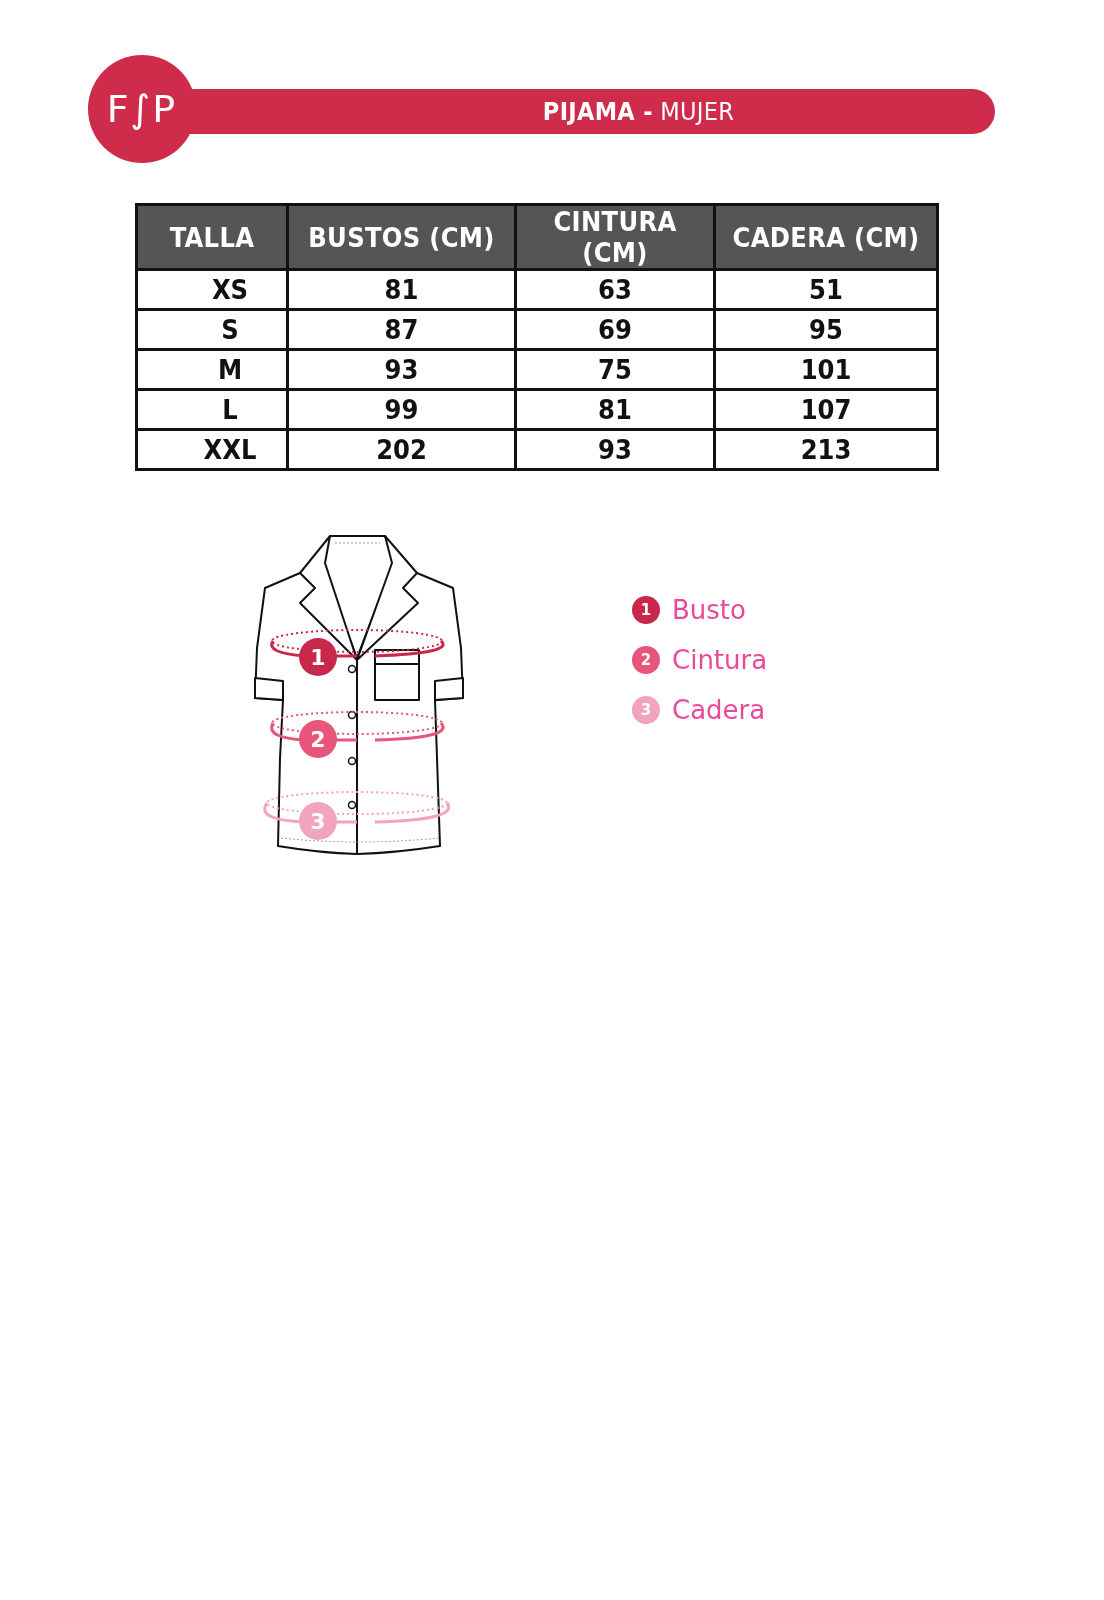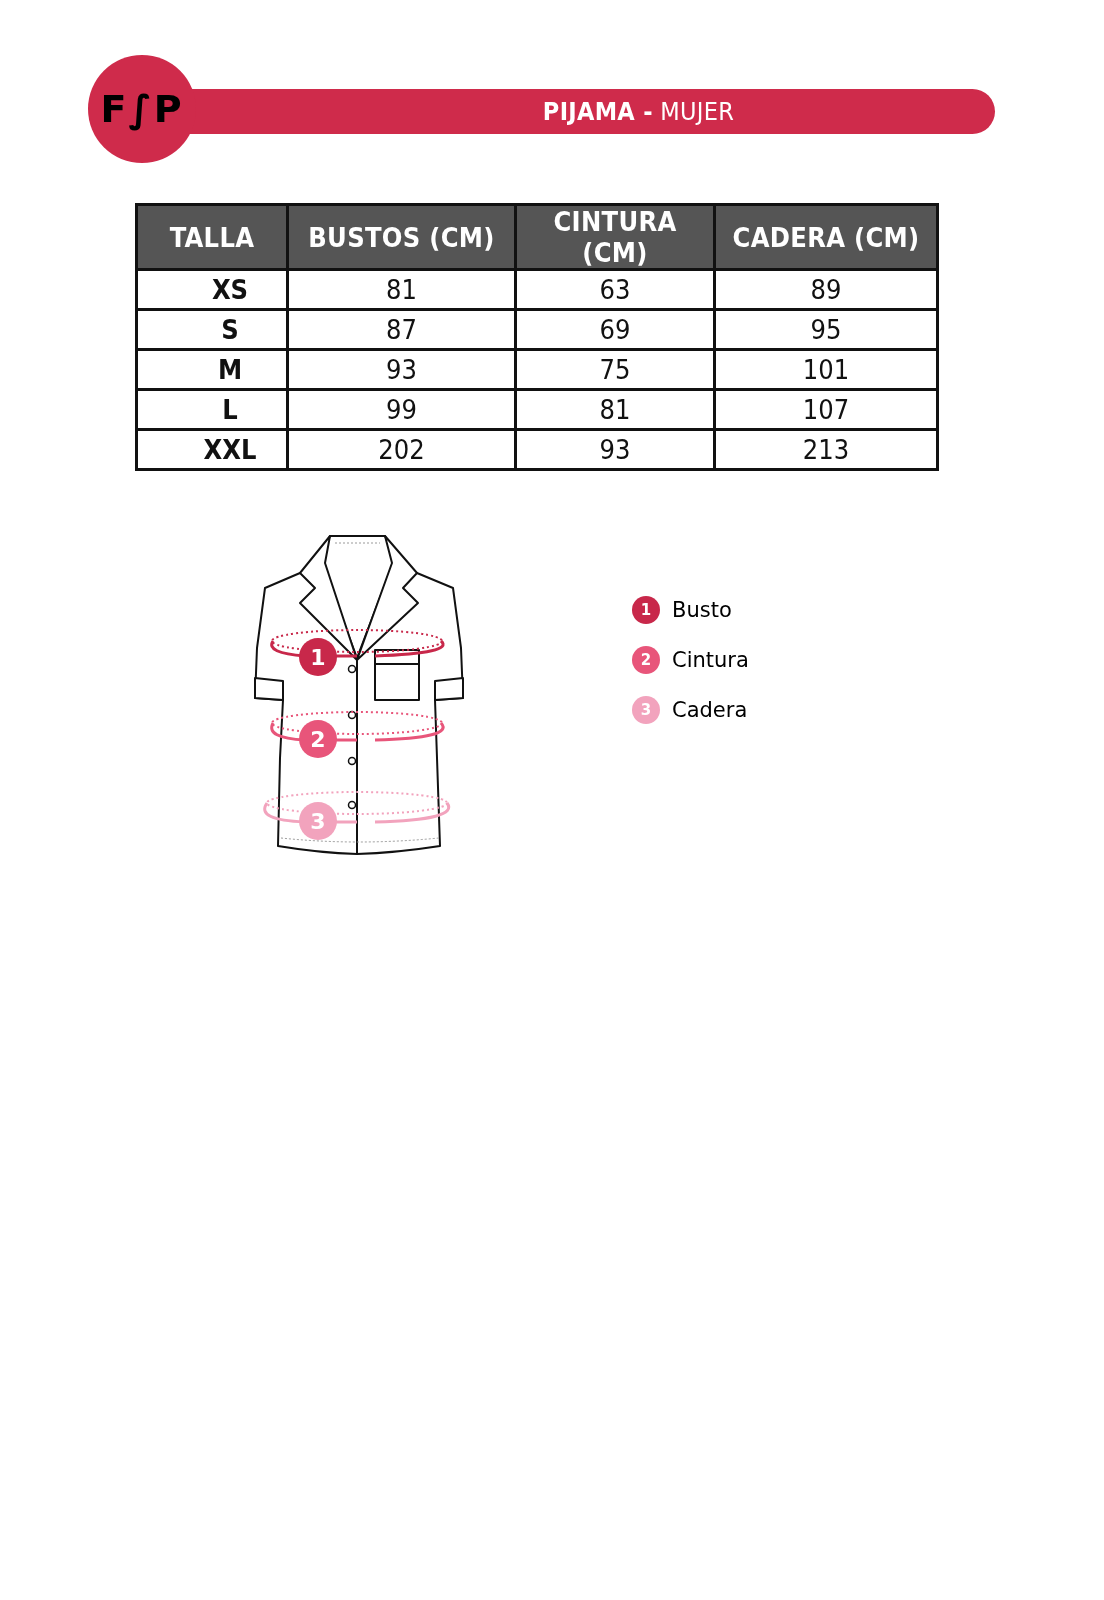--- a/index.html
+++ b/index.html
@@ -2,35 +2,35 @@
 <html><head>
 <meta charset="utf-8">
 <style>
   html, body { margin:0; padding:0; background:#ffffff; }
   body { width:1104px; height:1600px; position:relative; overflow:hidden; font-family:"DejaVu Sans Condensed","DejaVu Sans", sans-serif; }
   .banner-bar { position:absolute; left:150px; top:89px; width:845px; height:45px; background:#cf2b4b; border-radius:0 23px 23px 0; }
   .banner-title { position:absolute; left:0; right:0; top:0; height:45px; line-height:45px; text-align:center; color:#fff; font-size:25px; padding-left:100px; box-sizing:border-box; letter-spacing:0.3px; }
   .banner-title .strong { font-weight:bold;margin-left:32px; }
   .banner-title .light { font-weight:normal; }
   .logo { position:absolute; left:88px; top:55px; width:108px; height:108px; border-radius:50%; background:#cf2b4b; }
-  .logo-text { position:absolute; left:0; right:0; top:0; bottom:0; line-height:108px; text-align:center; color:#000000; font-family:"DejaVu Sans", sans-serif; font-size:38px; font-weight:bold; letter-spacing:2px; }
+  .logo-text { position:absolute; left:0; right:0; top:0; bottom:0; line-height:108px; text-align:center; color:#ffffff; font-family:"DejaVu Sans", sans-serif; font-size:38px; font-weight:normal; letter-spacing:2px; }
 
   table.sizes { position:absolute; left:135px; top:203px; border-collapse:collapse; border:3px solid #737373; }
   table.sizes th, table.sizes td { border:3px solid #111; text-align:center; padding:0; height:37px; font-size:27px; }
   table.sizes th { background:#555555; color:#fff; font-weight:bold; font-family:"DejaVu Sans Condensed","DejaVu Sans", sans-serif; letter-spacing:0.3px; }
-  table.sizes td { color:#111; font-family:"DejaVu Sans Condensed","DejaVu Sans", sans-serif; }
+  table.sizes td { color:#111; font-family:"DejaVu Sans Condensed","DejaVu Sans", sans-serif;font-weight:bold; }
   table.sizes td.talla { font-weight:bold;padding-left:36px; }
   col.c1 { width:151px; } col.c2 { width:228px; } col.c3 { width:199px; } col.c4 { width:223px; }
 
   .shirt { position:absolute; left:245px; top:528px; width:230px; height:335px; }
 
   .legend { position:absolute; left:632px; top:585px; }
   .legend-item { display:flex; align-items:center; height:50px; }
   .badge { width:28px; height:28px; border-radius:50%; color:#fff; font-size:15px; font-weight:bold; text-align:center; line-height:28px; margin-right:12px; font-family:"DejaVu Sans", sans-serif; }
-  .legend-label { font-size:21px; color:#000000; font-family:"DejaVu Sans", sans-serif; }
+  .legend-label { font-size:26px; color:#ec4899; font-family:"DejaVu Sans", sans-serif; }
 </style>
 </head>
 <body>
 
 <div class="banner-bar">
   <div class="banner-title">
     <span class="strong">PIJAMA -</span>
     <span class="light">MUJER</span>
   </div>
 </div>
@@ -51,21 +51,21 @@
       <th>BUSTOS (CM)</th>
       <th>CINTURA (CM)</th>
       <th>CADERA (CM)</th>
     </tr>
   </thead>
   <tbody>
     <tr>
       <td class="talla">XS</td>
       <td>81</td>
       <td>63</td>
-      <td>89</td>
+      <td>51</td>
     </tr>
     <tr>
       <td class="talla">S</td>
       <td>87</td>
       <td>69</td>
       <td>95</td>
     </tr>
     <tr>
       <td class="talla">M</td>
       <td>93</td>

